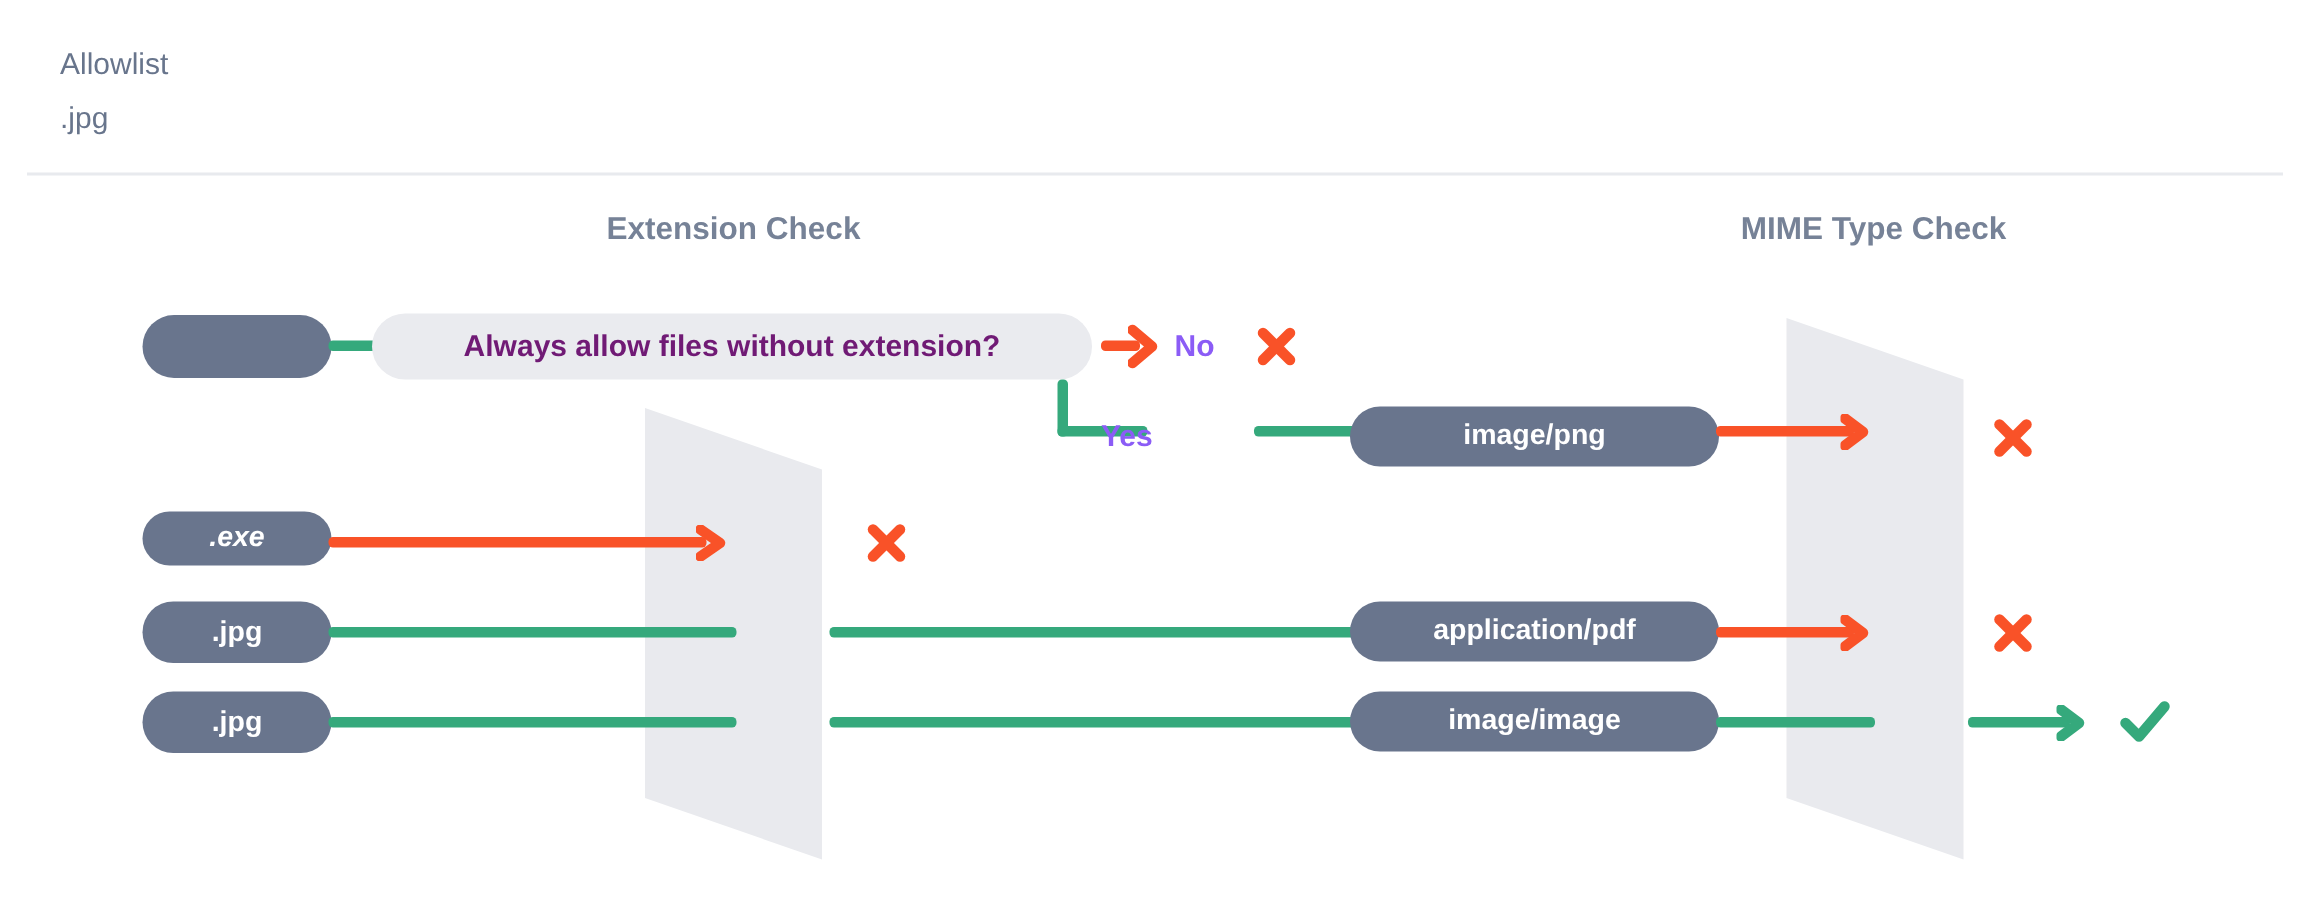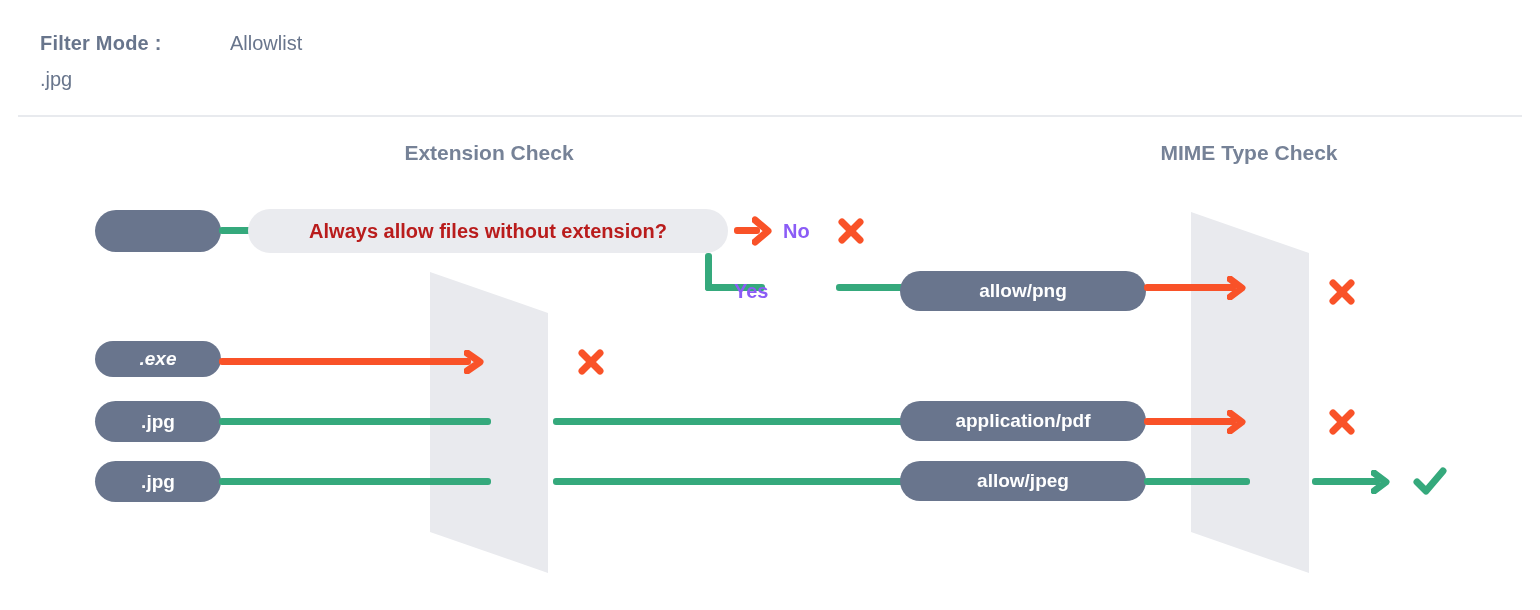--- a/index.html
+++ b/index.html
@@ -46,21 +46,21 @@
   .pill{
     position:absolute;
     display:flex;align-items:center;justify-content:center;
     background:#69758d;color:#ffffff;
     border-radius:999px;
     font-size:19px;font-weight:bold;
     white-space:nowrap;
     box-sizing:border-box;
   }
   .pill.q{
-    background:#eaebef;color:#b91c1c;
+    background:#eaebef;color:#701a75;
     font-size:20px;
   }
 
   
   .seg{position:absolute;border-radius:3px;}
   .seg.green{background:#35a97c;}
   .seg.red{background:#f95228;}
 
   .arrow{position:absolute;}
   .arrow svg{display:block;}
@@ -76,21 +76,20 @@
   .mark{position:absolute;}
   .mark svg{display:block;}
 </style>
 </head>
 <body>
 
 <div id="stage">
 
   <div class="hdr">
     <div class="hdr-row" style="left:40px;top:32px;">
-      <span class="hdr-label">Filter Mode :</span>
       <span class="hdr-value">Allowlist</span>
     </div>
     <div class="hdr-row" style="left:40px;top:68px;">
       <span class="hdr-value">.jpg</span>
     </div>
     <div class="hdr-rule"></div>
   </div>
 
   <div class="sect" style="left:1249px;top:141px;">MIME Type Check</div>
   <div class="sect" style="left:489px;top:141px;">Extension Check</div>
@@ -125,21 +124,21 @@
       <line x1="6" y1="6" x2="24" y2="24" stroke="#f95228" stroke-width="7" stroke-linecap="round"></line>
       <line x1="24" y1="6" x2="6" y2="24" stroke="#f95228" stroke-width="7" stroke-linecap="round"></line>
     </svg>
   </div>
 
   <div class="seg green" style="left:705px;top:253px;width:7px;height:38px;"></div>
   <div class="seg green" style="left:705px;top:284px;width:60px;height:7px;"></div>
   <div class="blabel" style="left:734px;top:280px;">Yes</div>
   <div class="seg green" style="left:836px;top:284px;width:70px;height:7px;"></div>
 
-  <div class="pill" style="left:900px;top:271px;width:246px;height:40px;">allow/png</div>
+  <div class="pill" style="left:900px;top:271px;width:246px;height:40px;">image/png</div>
 
   <div class="seg red" style="left:1144px;top:284px;width:92px;height:7px;"></div>
   <div class="arrow" style="left:1227px;top:276px;">
     <svg width="22" height="24" viewBox="0 0 22 24">
       <polyline points="3,3 15,12 3,21" fill="none" stroke="#f95228" stroke-width="7" stroke-linecap="round" stroke-linejoin="round"></polyline>
     </svg>
   </div>
   <div class="mark" style="left:1327px;top:277px;">
     <svg width="30" height="30" viewBox="0 0 30 30">
       <line x1="6" y1="6" x2="24" y2="24" stroke="#f95228" stroke-width="7" stroke-linecap="round"></line>
@@ -177,21 +176,21 @@
     <svg width="30" height="30" viewBox="0 0 30 30">
       <line x1="6" y1="6" x2="24" y2="24" stroke="#f95228" stroke-width="7" stroke-linecap="round"></line>
       <line x1="24" y1="6" x2="6" y2="24" stroke="#f95228" stroke-width="7" stroke-linecap="round"></line>
     </svg>
   </div>
 
   <div class="pill" style="left:95px;top:461px;width:126px;height:41px;">.jpg</div>
   <div class="seg green" style="left:219px;top:478px;width:272px;height:7px;"></div>
   <div class="seg green" style="left:553px;top:478px;width:355px;height:7px;"></div>
 
-  <div class="pill" style="left:900px;top:461px;width:246px;height:40px;">allow/jpeg</div>
+  <div class="pill" style="left:900px;top:461px;width:246px;height:40px;">image/image</div>
 
   <div class="seg green" style="left:1144px;top:478px;width:106px;height:7px;"></div>
   <div class="seg green" style="left:1312px;top:478px;width:68px;height:7px;"></div>
   <div class="arrow" style="left:1371px;top:470px;">
     <svg width="22" height="24" viewBox="0 0 22 24">
       <polyline points="3,3 15,12 3,21" fill="none" stroke="#35a97c" stroke-width="7" stroke-linecap="round" stroke-linejoin="round"></polyline>
     </svg>
   </div>
   <div class="mark" style="left:1412px;top:465px;">
     <svg width="36" height="32" viewBox="0 0 36 32">

